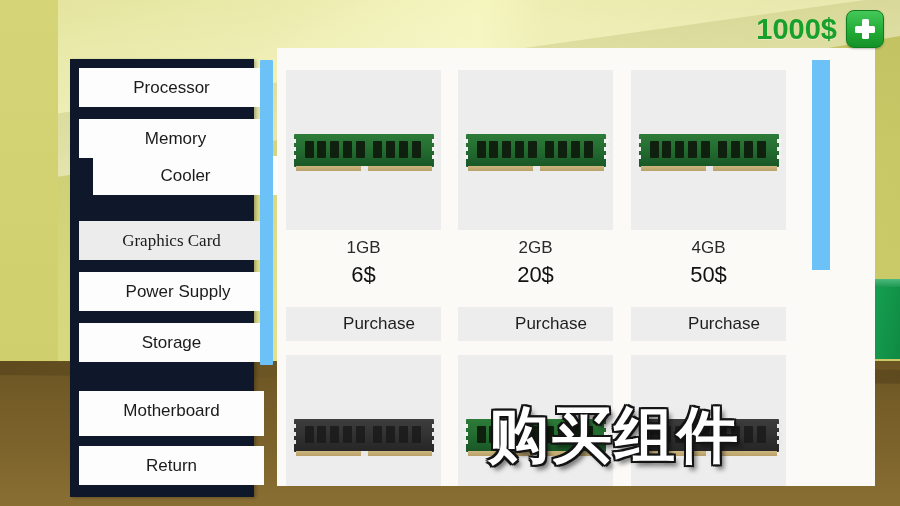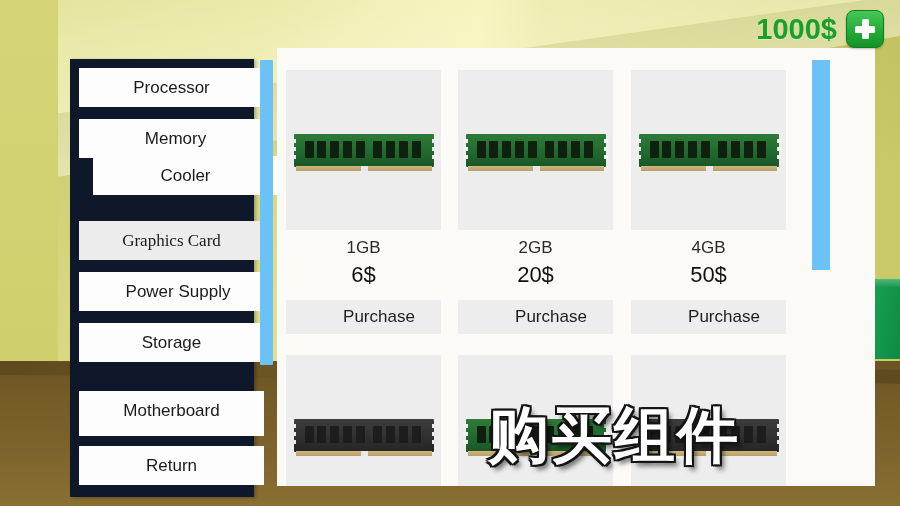--- a/index.html
+++ b/index.html
@@ -137,21 +137,21 @@
   .ram-tab.r { left:auto; right:-3px; }
   .ram.black .ram-tab { background:#e9e9e9; }
 
   .card-title {
     margin-top:9px; font-size:17px; color:#2a2a2a; line-height:1;
   }
   .card-price {
     margin-top:8px; font-size:22px; color:#121212; line-height:1;
   }
   .purchase-btn {
-    margin-top:14px; width:155px; height:34px; background:#ededed;
+    margin-top:21px; width:155px; height:34px; background:#ededed;
     display:flex; align-items:center; justify-content:center;
     font-size:17px; color:#1d1d1d;padding-left:31px;
   }
 
   
   #caption-overlay {
     position:absolute; left:488px; top:404px; z-index:60;
     font-size:61px; font-weight:bold; color:#ffffff;
     font-family:"DejaVu Sans", sans-serif;
     letter-spacing:2px; line-height:1;

